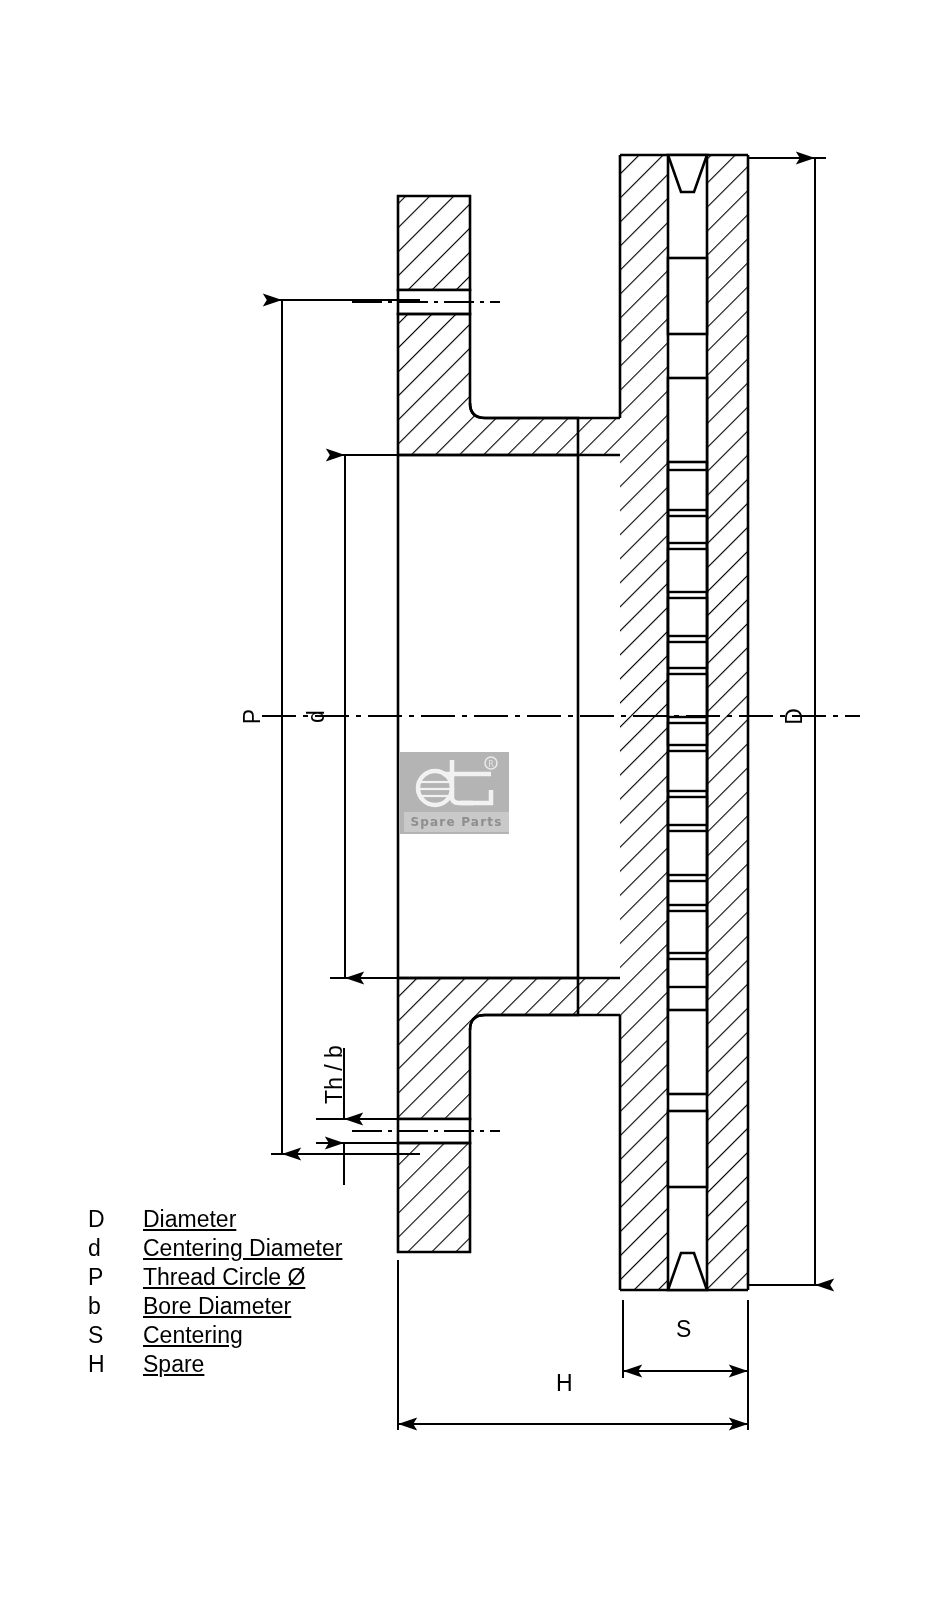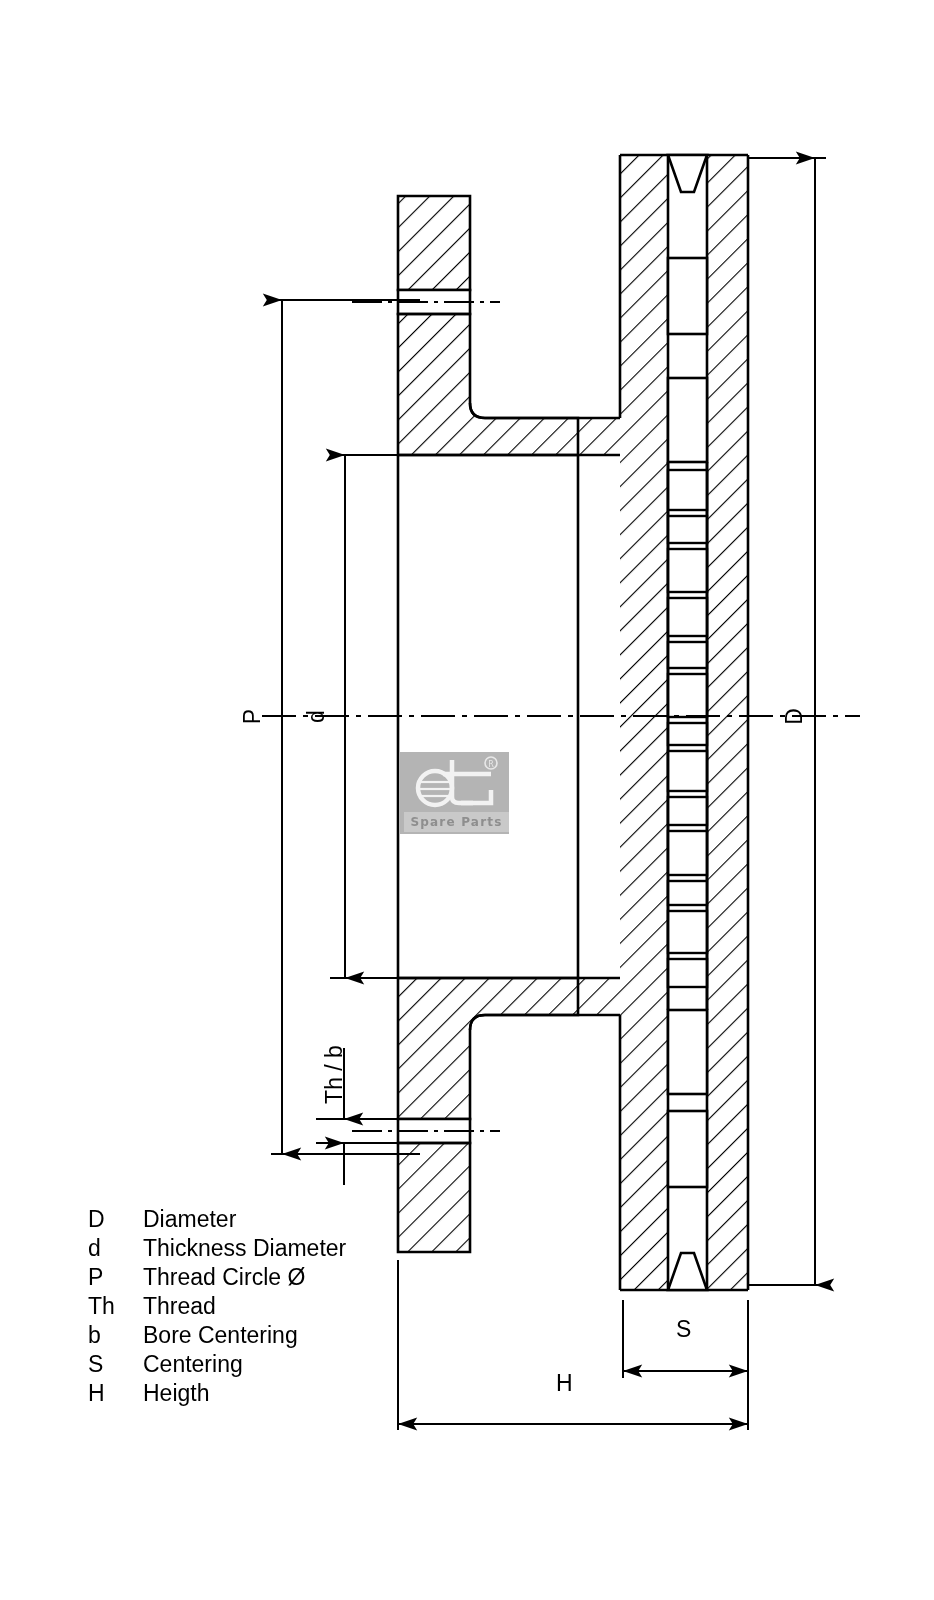--- a/index.html
+++ b/index.html
@@ -10,21 +10,21 @@
   }
   #drawing-root{position:absolute;left:0;top:0;width:934px;height:1600px;}
   svg.dwg{position:absolute;left:0;top:0;width:934px;height:1600px;display:block;}
 
   
   #legend{
     position:absolute;left:88px;top:1205px;width:330px;
   }
   .legend-row{display:flex;align-items:baseline;height:29px;}
   .legend-sym{width:55px;font-size:23px;line-height:29px;letter-spacing:0px;}
-  .legend-desc{font-size:23px;line-height:29px;letter-spacing:0px;}
+  .legend-desc{font-size:23px;line-height:29px;letter-spacing:0px;text-decoration:underline;}
 
   
   .dim-label{
     position:absolute;font-size:23px;line-height:23px;
     white-space:nowrap;
   }
   .rot{transform:rotate(-90deg);transform-origin:50% 50%;}
 
   
   #dt-logo{
@@ -203,37 +203,33 @@
     </div>
   </div>
 
   <div id="legend">
     <div class="legend-row">
       <div class="legend-sym">D</div>
       <div class="legend-desc">Diameter</div>
     </div>
     <div class="legend-row">
       <div class="legend-sym">d</div>
-      <div class="legend-desc">Thickness Diameter</div>
+      <div class="legend-desc">Centering Diameter</div>
     </div>
     <div class="legend-row">
       <div class="legend-sym">P</div>
       <div class="legend-desc">Thread Circle Ø</div>
     </div>
     <div class="legend-row">
-      <div class="legend-sym">Th</div>
-      <div class="legend-desc">Thread</div>
-    </div>
-    <div class="legend-row">
       <div class="legend-sym">b</div>
-      <div class="legend-desc">Bore Centering</div>
+      <div class="legend-desc">Bore Diameter</div>
     </div>
     <div class="legend-row">
       <div class="legend-sym">S</div>
       <div class="legend-desc">Centering</div>
     </div>
     <div class="legend-row">
       <div class="legend-sym">H</div>
-      <div class="legend-desc">Heigth</div>
+      <div class="legend-desc">Spare</div>
     </div>
   </div>
 
 </div>
 
 </body></html>

